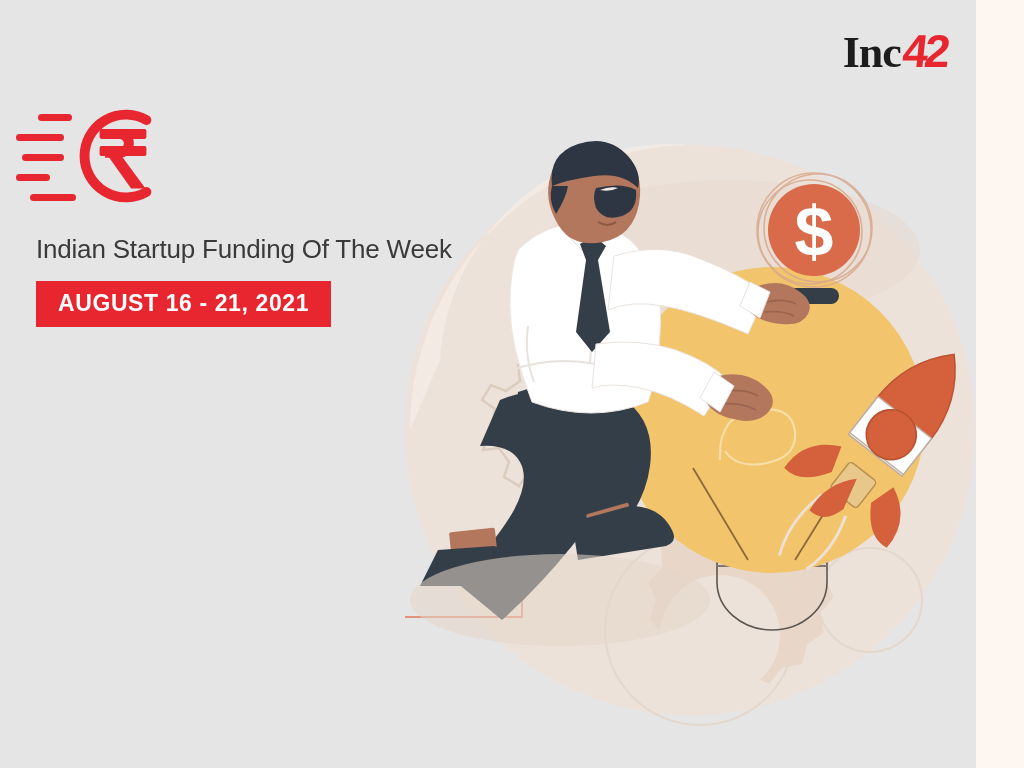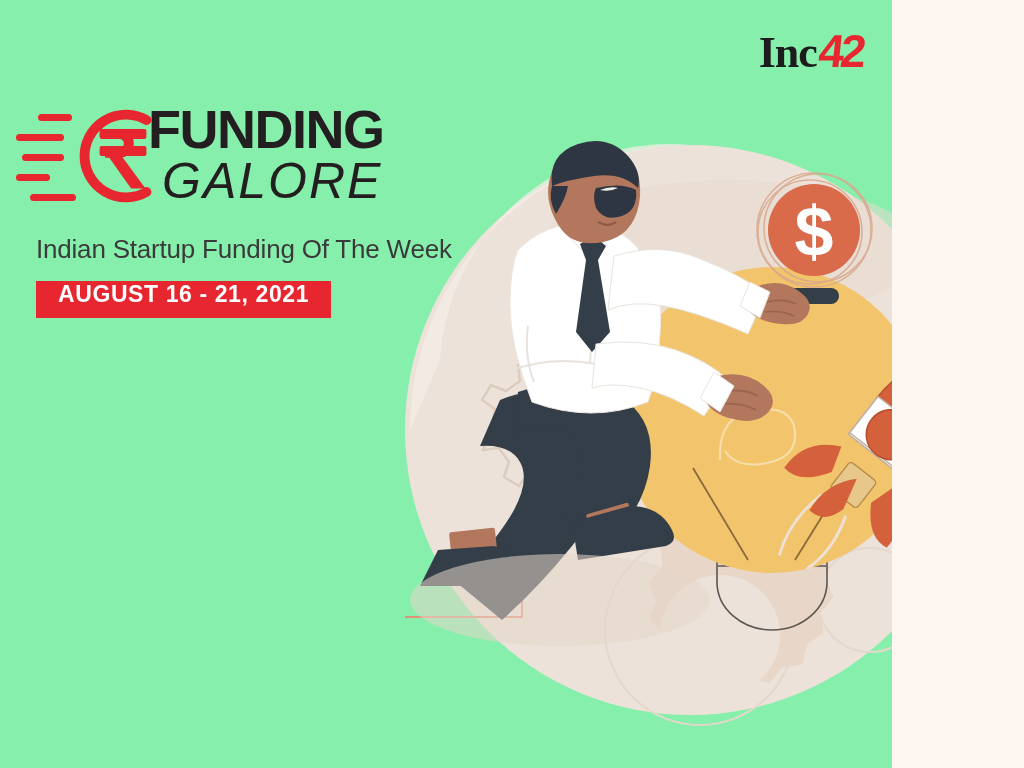--- a/index.html
+++ b/index.html
@@ -5,23 +5,23 @@
   * { margin:0; padding:0; box-sizing:border-box; }
   html,body { width:1024px; height:768px; }
   body {
     background:#FDF6F1;
     font-family:"Liberation Sans", sans-serif;
     overflow:hidden;
     position:relative;
   }
   #canvas {
     position:relative;
-    width:892px;
+    width:976px;
     height:768px;
-    background:#86efac;
+    background:#e5e5e5;
     overflow:hidden;
   }
 
   
   #brand {
     position:absolute;
     top:28px; right:30px;
     display:flex; align-items:baseline;
     line-height:1;
     user-select:none;
@@ -97,21 +97,21 @@
     white-space:nowrap;
   }
   #date-banner {
     margin-top:16px;
     display:inline-block;
     background:#E8262F;
     color:#FFFFFF;
     font-size:23px;
     font-weight:bold;
     letter-spacing:0.6px;
-    padding:0 22px 10px 22px;
+    padding:9px 22px 10px 22px;
   }
 
   
   #illustration {
     position:absolute;
     left:400px; top:130px;
     width:600px; height:610px;
   }
   #illustration svg { display:block; }
 </style>
@@ -140,24 +140,20 @@
       <svg id="rupee-mark" viewBox="0 0 120 120">
         <path d="M 96 20 A 46 46 0 1 0 96 100" fill="none" stroke="#E8262F" stroke-width="11" stroke-linecap="round"></path>
         <g fill="#E8262F">
           <rect x="44" y="30" width="52" height="11" rx="2"></rect>
           <rect x="44" y="49" width="52" height="11" rx="2"></rect>
           <path d="M 50 30 h 16 a 16 16 0 0 1 0 32 h -16 v -11 h 16 a 5 5 0 0 0 0 -10 h -16 z"></path>
           <path d="M 52 58 h 15 l 28 38 h -16 z"></path>
         </g>
       </svg>
 
-      <div id="titles">
-        <div class="t-funding">FUNDING</div>
-        <div class="t-galore">GALORE</div>
-      </div>
     </div>
 
     <div id="subtitle">Indian Startup Funding Of The Week</div>
 
     <div id="date-banner">AUGUST 16 - 21, 2021</div>
   </div>
 
   <div id="illustration">
     <svg width="600" height="610" viewBox="0 0 600 610" xmlns="http://www.w3.org/2000/svg">
 

